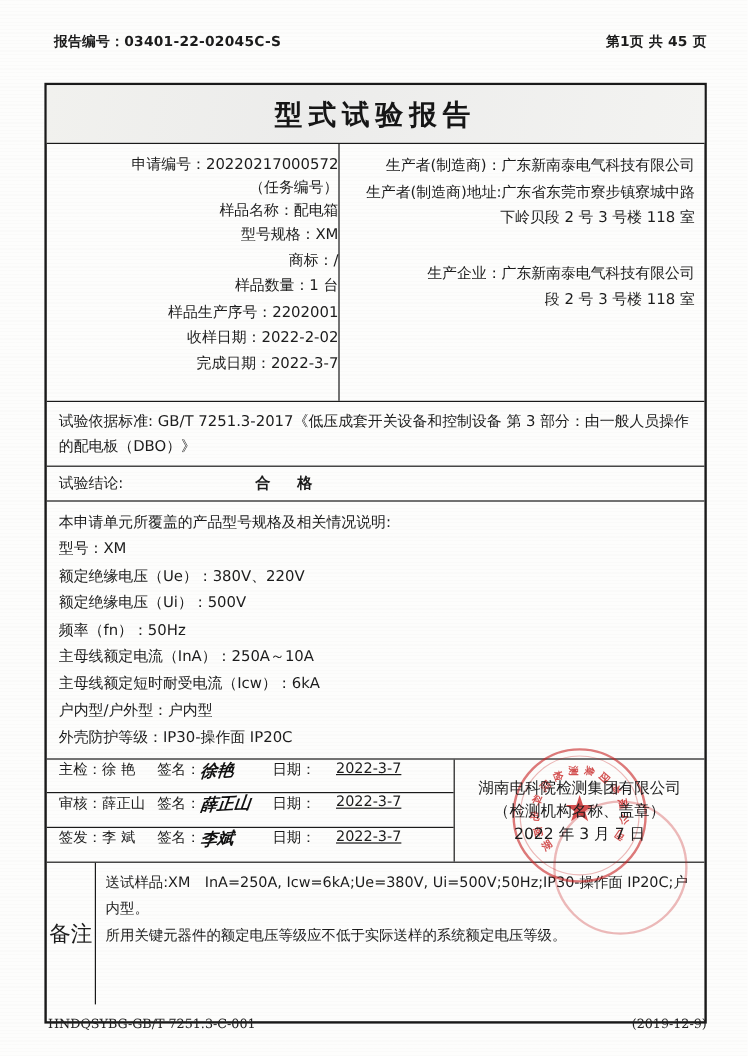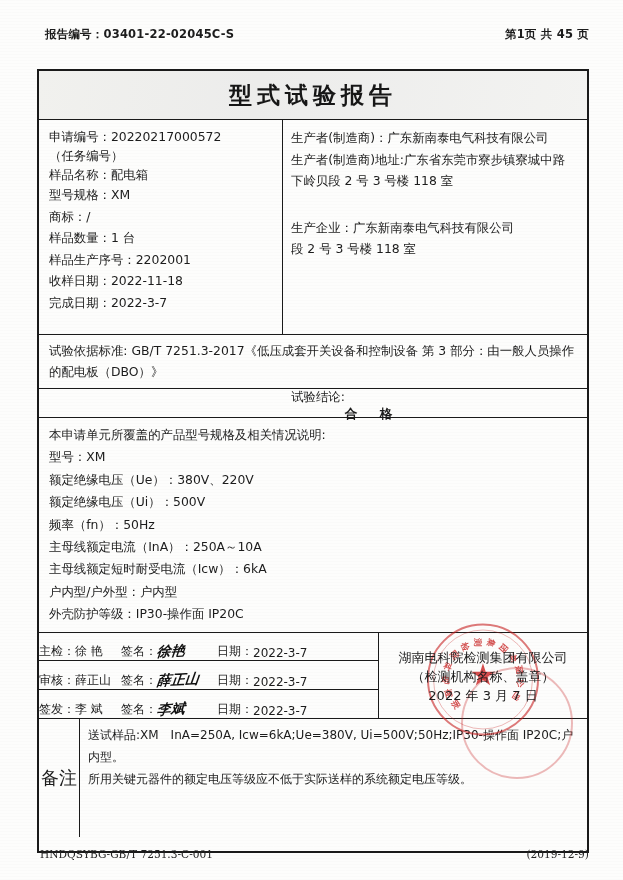--- a/index.html
+++ b/index.html
@@ -38,50 +38,50 @@
     height:48px;display:flex;align-items:center;justify-content:center;
     background:linear-gradient(100deg,#f1f1ee 0%,#ececeb 40%,#f3f3f1 100%);
     border-bottom:1px solid #1a1a1a;
   }
   .titleband .t{
     font-family:"DejaVu Serif","Liberation Serif",serif;
     font-size:23px;font-weight:700;letter-spacing:5px;
     color:#161616;
   }
   
-  .inforow{height:215px;}
+  .inforow{height:215px;text-align:right;}
   .col-l{width:244px;border-right:1px solid #1a1a1a;box-sizing:border-box;padding:7px 0 0 10px;}
   .col-r{flex:1;box-sizing:border-box;padding:7px 8px 0 8px;}
   .ln{font-size:12.4px;line-height:21.5px;white-space:nowrap;}
   .ln.wrap{white-space:normal;}
   .ln.tight{line-height:19px;}
   .spacer{height:25px;}
   
   .stdrow{padding:5px 9px 6px 10px;display:block;}
   .stdrow .ln{white-space:normal;line-height:21px;}
   
-  .conrow{height:29px;align-items:center;padding-left:10px;flex-direction:column;}
+  .conrow{height:29px;align-items:center;padding-left:10px;}
   .conrow .lab{font-size:12.4px;}
   .conrow .val{font-size:12.6px;font-weight:700;letter-spacing:9px;margin-left:110px;}
   
   .specrow{display:block;padding:6px 0 6px 10px;}
   .specrow .ln{line-height:22.4px;}
   
   .sigwrap{height:86px;}
   .sigleft{width:340px;border-right:1px solid #1a1a1a;box-sizing:border-box;}
-  .sigline{height:28.6px;border-bottom:1px solid #1a1a1a;box-sizing:border-box;display:flex;align-items:flex-end;padding-left:0;font-size:12px;}
+  .sigline{height:28.6px;border-bottom:1px solid #1a1a1a;box-sizing:border-box;display:flex;align-items:flex-start;padding-left:10px;font-size:12px;}
   .sigline:last-child{border-bottom:none;}
   .sg-role{width:82px;}
   .sg-signlab{width:36px;}
   .sg-hand{
     width:60px;font-family:"DejaVu Serif","Liberation Serif",serif;
     font-size:14px;font-weight:700;font-style:italic;
     transform:skewX(-9deg) rotate(-3deg);color:#111;
   }
-  .sg-date{margin-left:0;}
+  .sg-date{margin-left:17px;text-decoration:underline;}
   .sigright{flex:1;position:relative;display:flex;flex-direction:column;
     align-items:center;justify-content:center;box-sizing:border-box;padding-top:2px;}
   .org{font-size:13px;line-height:19px;text-align:center;position:relative;z-index:3;}
   
   .seal{
     position:absolute;left:50%;top:50%;transform:translate(-50%,-46%);
     width:108px;height:108px;border-radius:50%;
     border:2.4px solid rgba(198,30,30,.72);
     z-index:1;pointer-events:none;opacity:.82;
   }
@@ -139,21 +139,21 @@
 
     <div class="row inforow">
       <div class="col-l">
         <div class="ln tight">申请编号：20220217000572</div>
         <div class="ln tight">（任务编号）</div>
         <div class="ln tight">样品名称：配电箱</div>
         <div class="ln">型号规格：XM</div>
         <div class="ln">商标：/</div>
         <div class="ln">样品数量：1 台</div>
         <div class="ln">样品生产序号：2202001</div>
-        <div class="ln">收样日期：2022-11-18</div>
+        <div class="ln">收样日期：2022-2-02</div>
         <div class="ln">完成日期：2022-3-7</div>
       </div>
       <div class="col-r">
         <div class="ln wrap">生产者(制造商)：广东新南泰电气科技有限公司</div>
         <div class="ln wrap">生产者(制造商)地址:广东省东莞市寮步镇寮城中路</div>
         <div class="ln wrap">下岭贝段 2 号 3 号楼 118 室</div>
         <div class="spacer"></div>
         <div class="ln wrap">生产企业：广东新南泰电气科技有限公司</div>
         <div class="ln wrap">段 2 号 3 号楼 118 室</div>
       </div>

